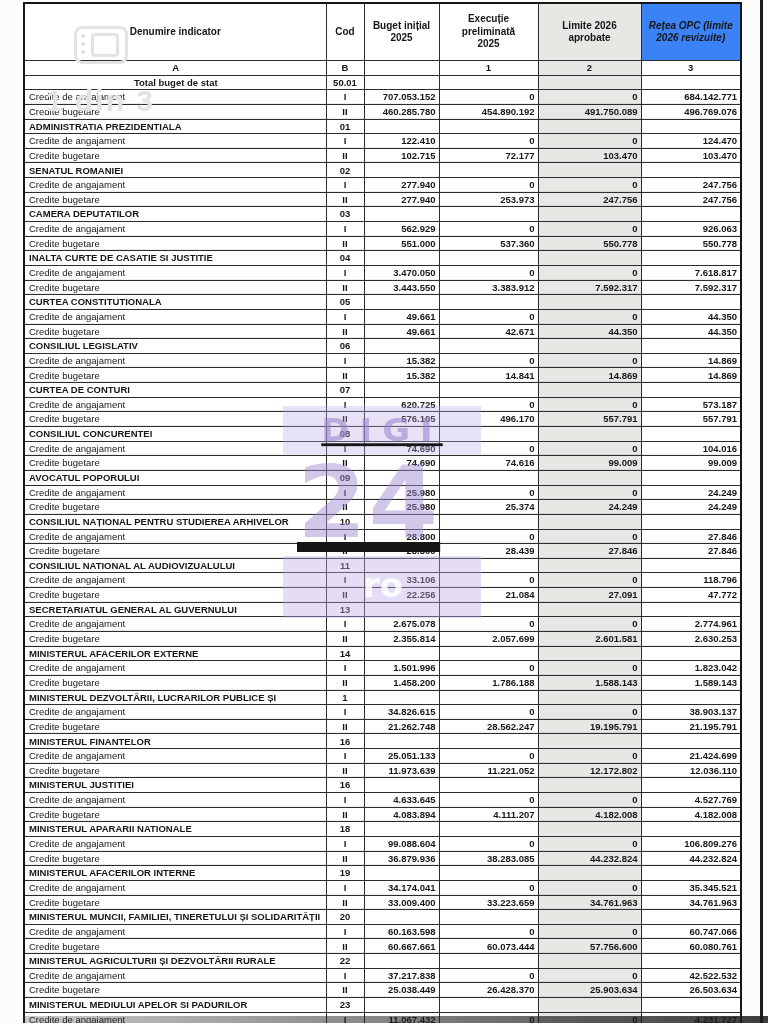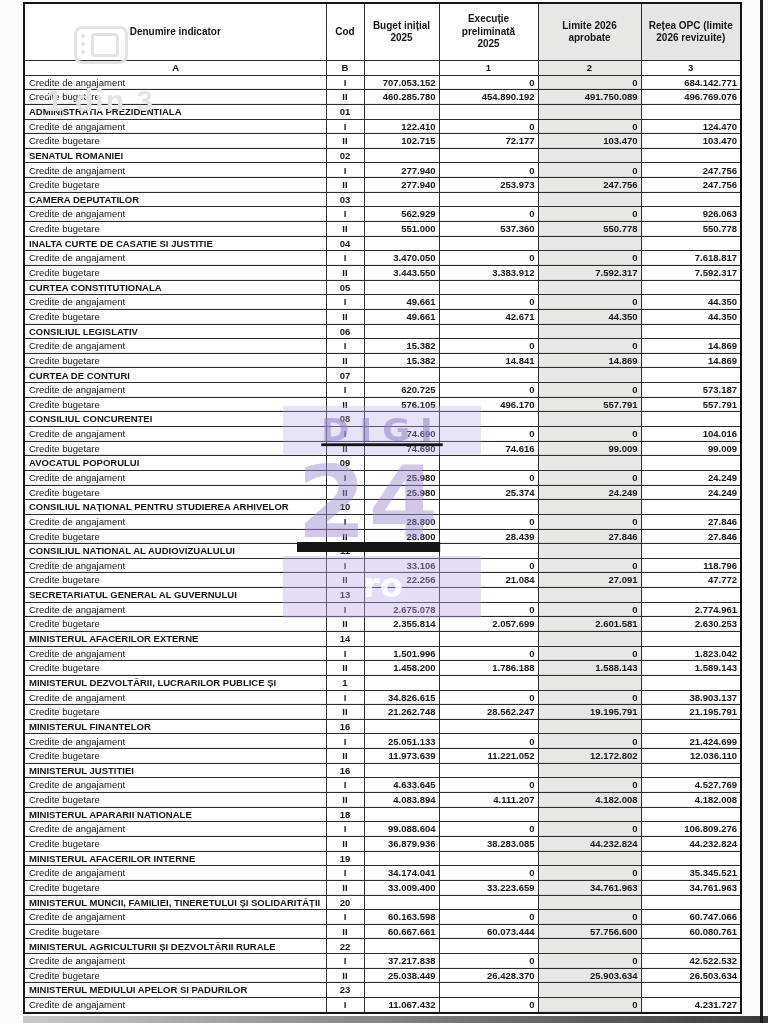--- a/index.html
+++ b/index.html
@@ -12,21 +12,21 @@
   table{border-collapse:collapse;table-layout:fixed;width:717px;background:#fff;}
   col.c0{width:302px}col.c1{width:38px}col.c2{width:75px}
   col.c3{width:99px}col.c4{width:103px}col.c5{width:100px}
   th,td{border:1px solid #2c2c2c;overflow:hidden;white-space:nowrap;}
   table{border:2px solid #161616;}
   thead th{
     height:56px;font-size:10px;font-weight:bold;text-align:center;
     vertical-align:middle;white-space:pre-line;line-height:1.25;padding:0 2px;
   }
   thead th.h-limite{font-size:10px;background:#e7e7e3;}
-  thead th.h-retea{background:#e5e5e5;}
+  thead th.h-retea{background:#3b82f6;font-style:italic;}
   tbody td{height:13.65px;font-size:9.5px;line-height:1;padding:0 3px;vertical-align:middle;}
   tbody td.c0{text-align:left;padding-left:4px;}
   tbody td.c1{text-align:center;font-weight:bold;}
   tbody td.c2,tbody td.c3,tbody td.c4,tbody td.c5{text-align:right;font-weight:bold;}
   tbody td.c4{background:#e7e7e3;}
   tr.r-sub td{text-align:center !important;font-weight:bold;}
   tr.r-total td.c0{text-align:center;font-weight:bold;}
   tr.r-section td.c0{font-weight:bold;margin-top:28px;}
   tr.r-data td{box-shadow:inset 0 -1px 0 rgba(0,0,0,0.07);}
   tbody tr:nth-child(4n) td{border-bottom-width:1.5px;}
@@ -83,20 +83,28 @@
       </thead>
       <tbody>
           <tr class="r-sub">
             <td class="c0">A</td>
             <td class="c1">B</td>
             <td class="c2"></td>
             <td class="c3">1</td>
             <td class="c4">2</td>
             <td class="c5">3</td>
           </tr>
+          <tr class="r-total">
+            <td class="c0">Total buget de stat</td>
+            <td class="c1">50.01</td>
+            <td class="c2"></td>
+            <td class="c3"></td>
+            <td class="c4"></td>
+            <td class="c5"></td>
+          </tr>
           <tr class="r-data">
             <td class="c0">Credite de angajament</td>
             <td class="c1">I</td>
             <td class="c2">707.053.152</td>
             <td class="c3">0</td>
             <td class="c4">0</td>
             <td class="c5">684.142.771</td>
           </tr>
           <tr class="r-data">
             <td class="c0">Credite bugetare</td>

